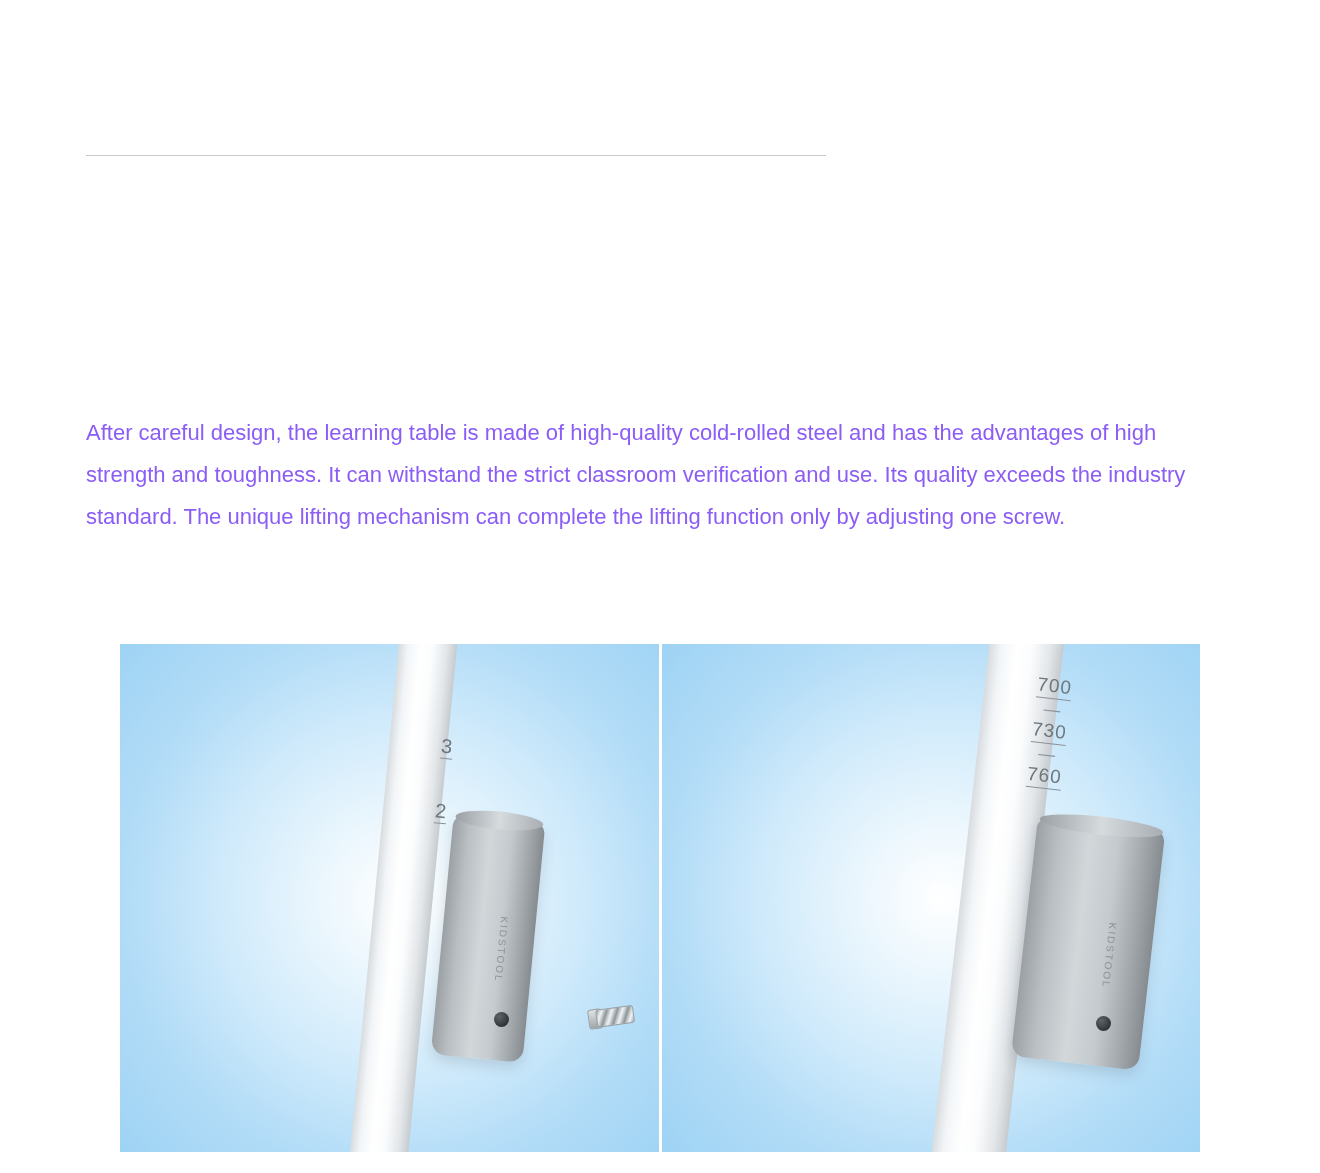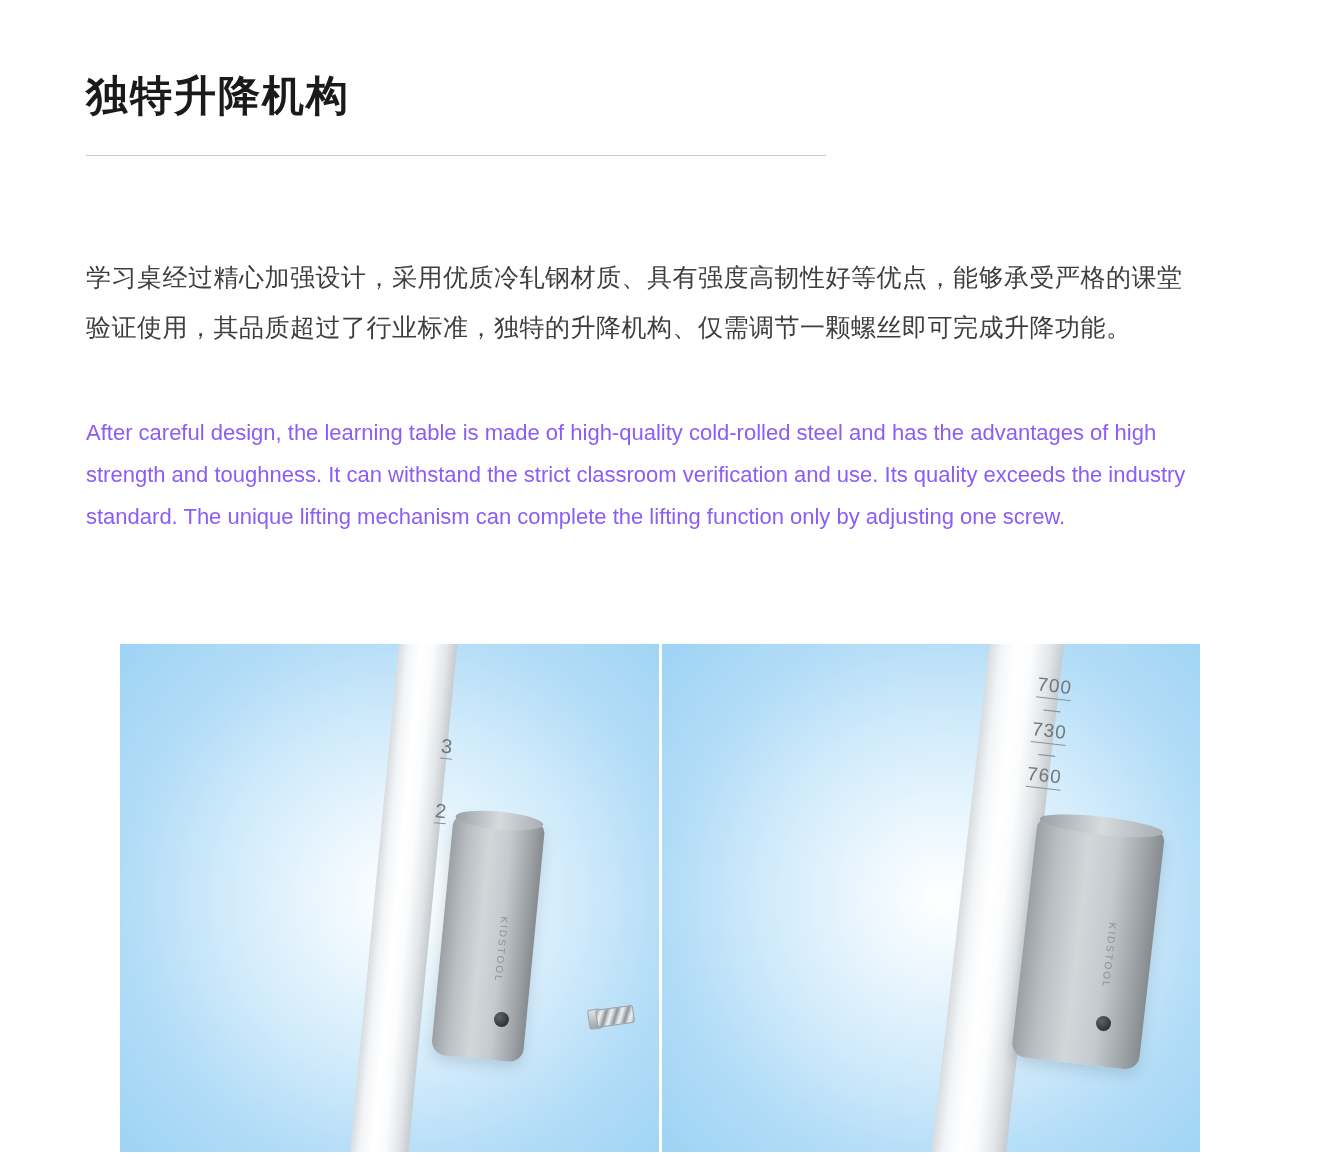--- a/index.html
+++ b/index.html
@@ -203,25 +203,23 @@
   .panel.left .scale { left: 318px; top: 92px; transform: rotate(5.5deg); }
   .panel.left .scale .scale-num { font-size: 20px; }
   .panel.left .s-gap { height: 42px; }
   .panel.right .scale { left: 370px; top: 32px; transform: rotate(6.5deg); }
 </style>
 </head>
 <body>
 
 <div class="page">
 
-  <h1 class="title">独特升降机构</h1>
 
   <div class="divider"></div>
 
-  <p class="para-cn">学习桌经过精心加强设计，采用优质冷轧钢材质、具有强度高韧性好等优点，能够承受严格的课堂验证使用，其品质超过了行业标准，独特的升降机构、仅需调节一颗螺丝即可完成升降功能。</p>
 
   <p class="para-en">After careful design, the learning table is made of high-quality cold-rolled steel and has the advantages of high strength and toughness. It can withstand the strict classroom verification and use. Its quality exceeds the industry standard. The unique lifting mechanism can complete the lifting function only by adjusting one screw.</p>
 
   <div class="figure">
 
     <div class="panel left">
       <div class="tube"></div>
 
       <div class="scale">
         <span class="scale-num">3</span>

